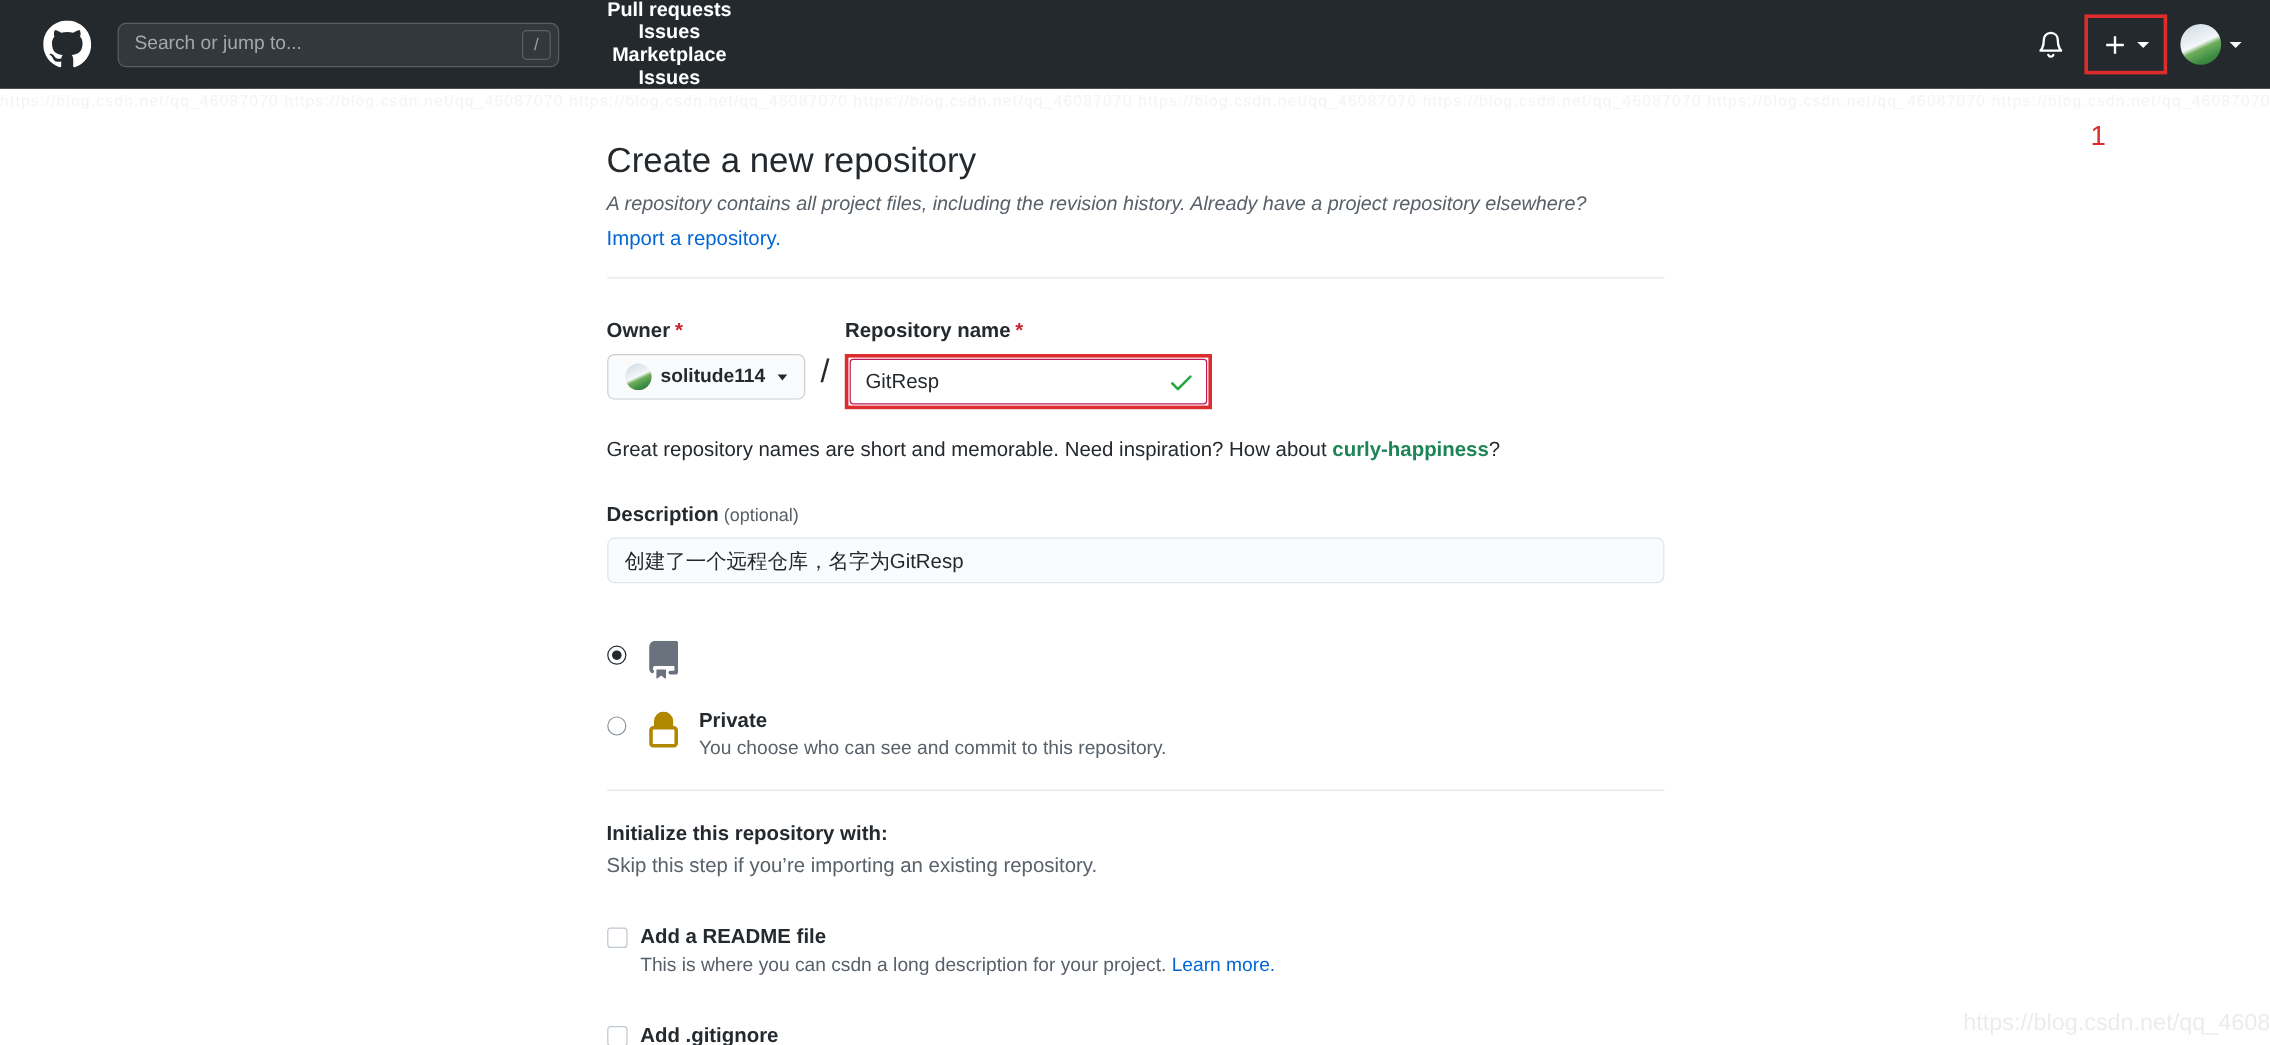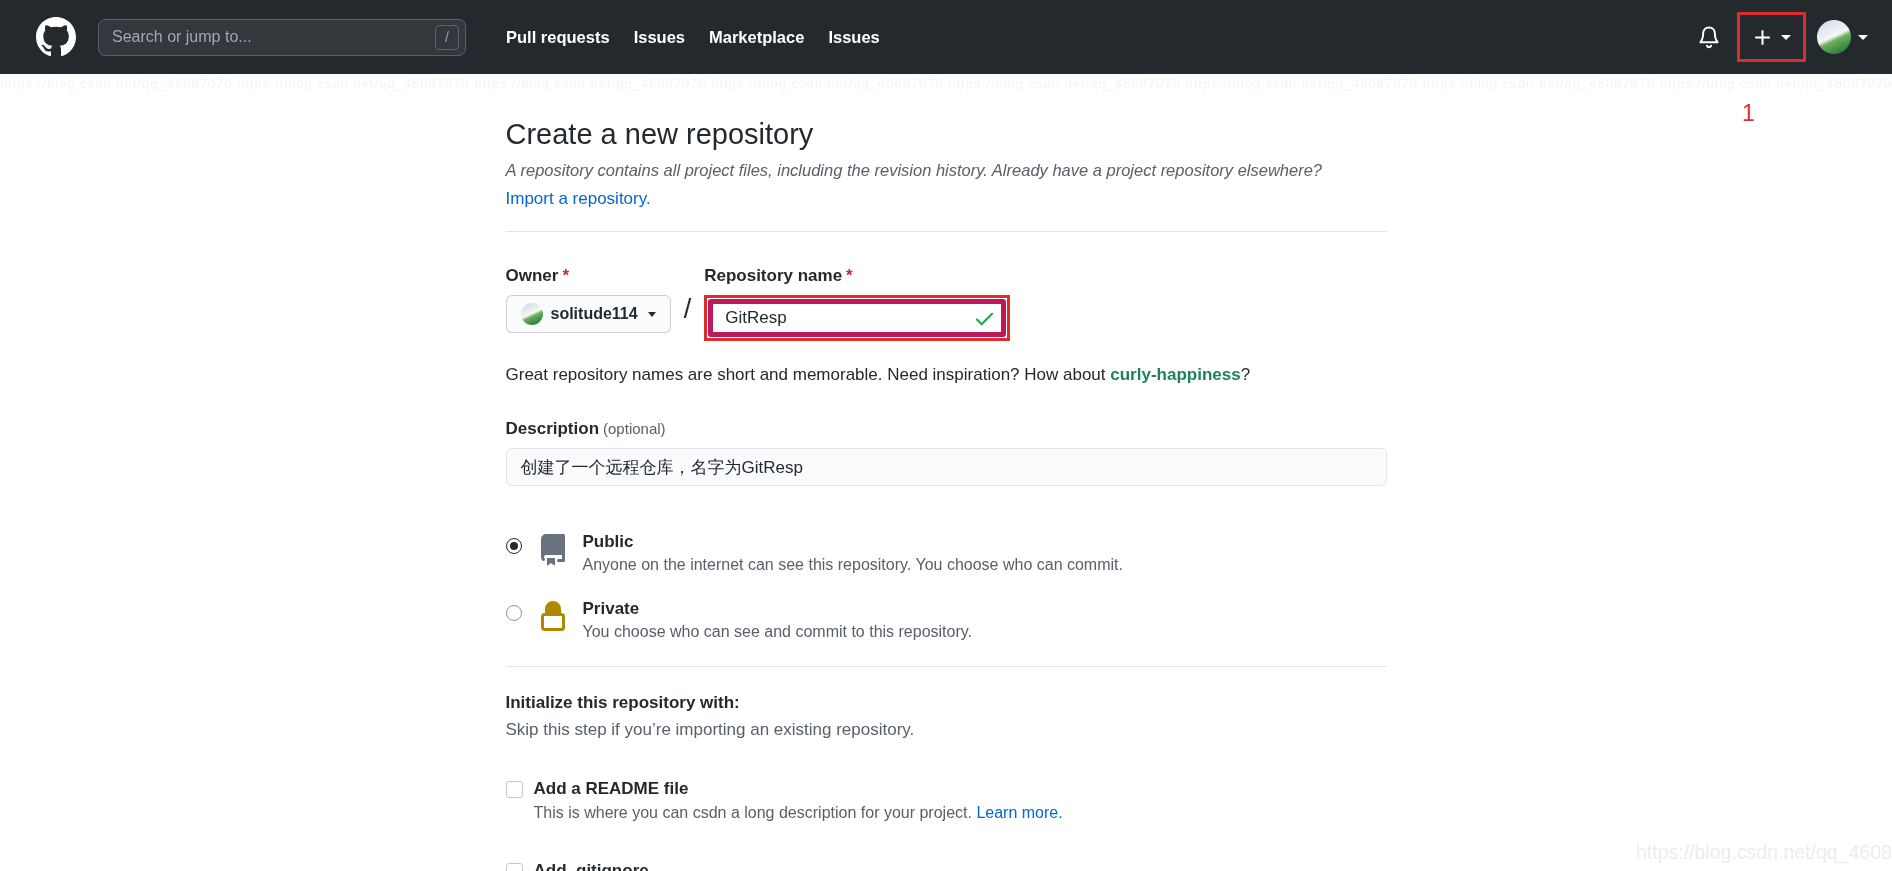--- a/index.html
+++ b/index.html
@@ -24,21 +24,21 @@
     border:1px solid #57606a; border-radius:7px; color:#c9d1d9;
     font-size:16px; padding:0 40px 0 13px; outline:none;
     font-family:"Liberation Sans", sans-serif;
   }
   .search-input::placeholder { color:#a0a8b0; }
   .slash-hint {
     position:absolute; right:7px; top:6px; width:24px; height:25px;
     border:1px solid #5a626a; border-radius:4px; color:#9aa1a8;
     font-size:14px; display:flex; align-items:center; justify-content:center;
   }
-  .nav-links { display:flex; align-items:center; margin-left:28px; }
+  .nav-links { display:flex; align-items:center; margin-left:28px;flex-direction:column; }
   .nav-link {
     color:#ffffff; font-size:16.5px; font-weight:bold; padding:0 12px;
     cursor:pointer; white-space:nowrap;
   }
   .nav-spacer { flex:1; }
   .bell-wrap { margin-right:16px; cursor:pointer; display:flex; }
   .plus-annotated {
     border:3px solid #dd2c2c; height:50px; padding:0 12px;
     display:flex; align-items:center; gap:8px; cursor:pointer;
   }
@@ -89,21 +89,21 @@
   .caret-dark {
     width:0; height:0; border-left:4.5px solid transparent;
     border-right:4.5px solid transparent; border-top:5px solid #24292e;
     display:inline-block; margin-left:2px;
   }
   .slash-sep { font-size:27px; color:#24292e; margin:28px 13px 0 13px; font-weight:400; }
 
   .red-box { border:3px solid #dd2c2c; display:inline-flex; padding:1px; }
   .repo-input-wrap { position:relative; display:inline-flex; }
   .repo-input {
-    width:298px; height:38px; border:5px solid #be185d; border-radius:3px;
+    width:298px; height:38px; border:1px solid #be185d; border-radius:3px;
     font-size:17px; color:#24292e; padding:0 40px 0 12px; outline:none;
     background:#ffffff; font-family:"Liberation Sans", sans-serif;
   }
   .check-icon { position:absolute; right:10px; top:8px; }
 
   .suggestion { margin-top:24px; font-size:17px; color:#24292e; }
   .green-link { color:#1d8455; font-weight:bold; text-decoration:none; cursor:pointer; }
 
   .desc-block { margin-top:34px; }
   .optional { color:#586069; font-weight:400; font-size:15px; margin-left:4px; }
@@ -243,24 +243,20 @@
     <input class="desc-input" type="text" value="创建了一个远程仓库，名字为GitResp" style="">
   </div>
 
   <div class="visibility">
 
     <div class="vis-option">
       <span class="radio checked"></span>
       <svg class="vis-icon" width="32" height="32" viewBox="0 0 16 16" fill="#6a737d">
         <path d="M2 2.5A2.5 2.5 0 0 1 4.5 0h8.75a.75.75 0 0 1 .75.75v12.5a.75.75 0 0 1-.75.75h-2.5a.75.75 0 1 1 0-1.5h1.75v-2h-8a1 1 0 0 0-.714 1.7.75.75 0 0 1-1.072 1.05A2.495 2.495 0 0 1 2 11.5v-9zm10.5-1V9h-8c-.356 0-.694.074-1 .208V2.5a1 1 0 0 1 1-1h8zM5 12.25v3.25a.25.25 0 0 0 .4.2l1.45-1.087a.25.25 0 0 1 .3 0L8.6 15.7a.25.25 0 0 0 .4-.2v-3.25a.25.25 0 0 0-.25-.25h-3.5a.25.25 0 0 0-.25.25z"></path>
       </svg>
-      <div>
-        <div class="vis-title">Public</div>
-        <div class="vis-desc">Anyone on the internet can see this repository. You choose who can commit.</div>
-      </div>
     </div>
 
     <div class="vis-option">
       <span class="radio"></span>
       <svg class="vis-icon" width="32" height="32" viewBox="0 0 16 16" fill="#b08800">
         <path d="M4 4v2h-.25A1.75 1.75 0 0 0 2 7.75v5.5c0 .966.784 1.75 1.75 1.75h8.5A1.75 1.75 0 0 0 14 13.25v-5.5A1.75 1.75 0 0 0 12.25 6H12V4a4 4 0 1 0-8 0zm6.5 2V4a2.5 2.5 0 0 0-5 0v2h5zM12 7.5h.25a.25.25 0 0 1 .25.25v5.5a.25.25 0 0 1-.25.25h-8.5a.25.25 0 0 1-.25-.25v-5.5a.25.25 0 0 1 .25-.25H12z"></path>
       </svg>
       <div>
         <div class="vis-title">Private</div>
         <div class="vis-desc">You choose who can see and commit to this repository.</div>

